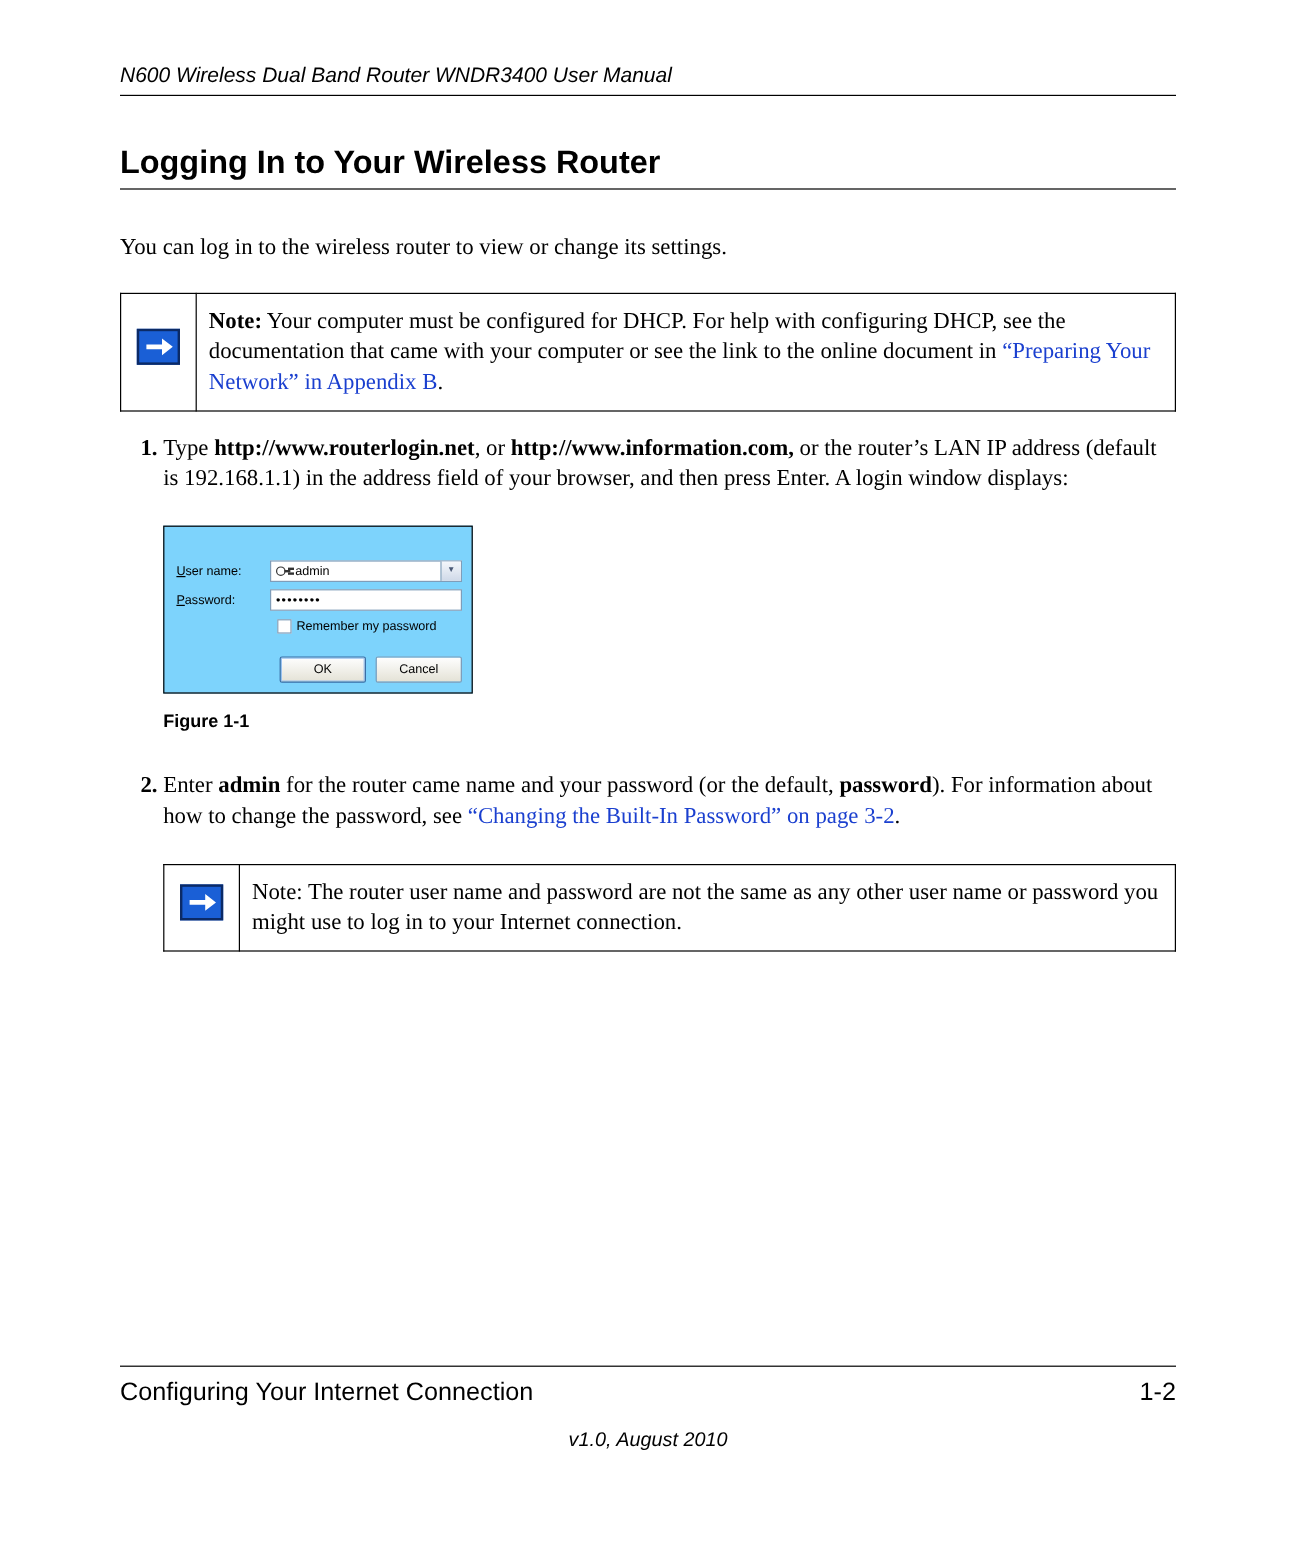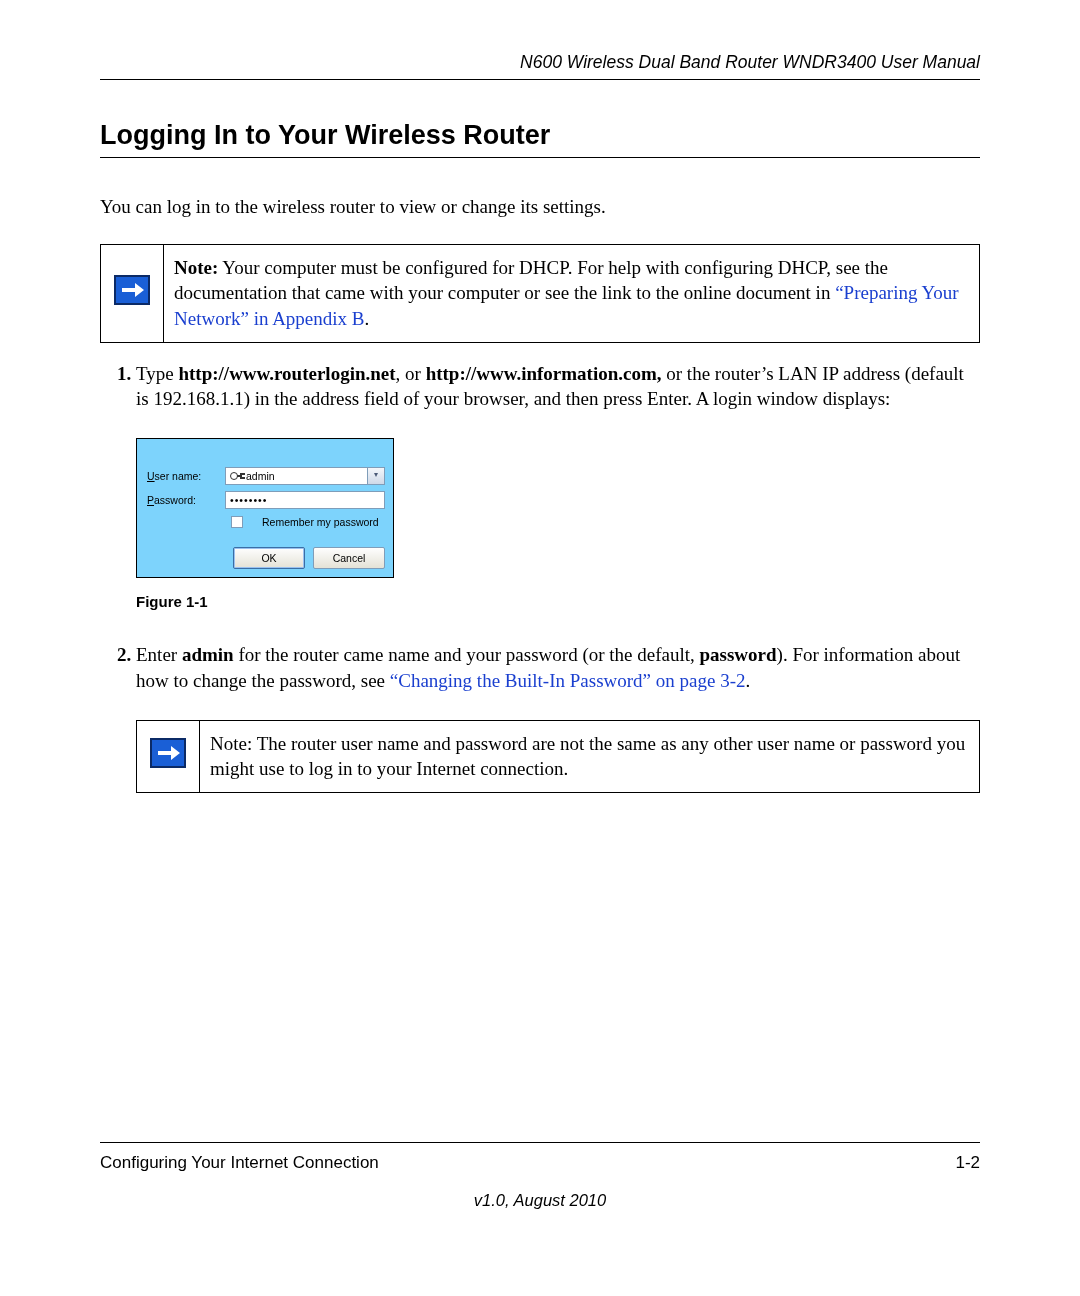--- a/index.html
+++ b/index.html
@@ -11,21 +11,20 @@
   }
   .page {
     width: 1080px;
     height: 1296px;
     position: relative;
     box-sizing: border-box;
     padding: 52px 100px 0 100px;
   }
   .header-rule {
     border-bottom: 1.5px solid #000;
-    text-align: right;
     padding-bottom: 6px;
   }
   .header-title {
     font-style: italic;
     font-family: Arial, Helvetica, sans-serif;
     font-size: 17.5px;
   }
   h1.section-title {
     font-family: Arial, Helvetica, sans-serif;
     font-weight: bold;
@@ -135,21 +134,21 @@
     width:6px; height:6px; border:1.5px solid #333; border-radius:50%;
   }
   .key-icon::after{
     content:""; position:absolute; left:7px; top:5px;
     width:5px; height:2px; background:#333;
     box-shadow: 3px -2px 0 0 #333, 3px 2px 0 0 #333;
   }
   .remember-row {
     display:flex; align-items:center;
     margin: 4px 0 18px 86px;
-    gap:19px;
+    gap:4px;
   }
   .chk {
     width:12px; height:12px; border:1px solid #7f9db9; background:#fff;
     box-sizing:border-box;
   }
   .btn-row {
     display:flex; justify-content:flex-end; gap:8px;
   }
   .win-btn {
     min-width:58px; height:20px;
@@ -185,21 +184,21 @@
   .footer {
     position: absolute;
     left: 100px; right: 100px;
     bottom: 86px;
   }
   .footer .foot-rule {
     border-top: 1.5px solid #000;
     padding-top: 10px;
     display:flex; justify-content:space-between;
     font-family: Arial, Helvetica, sans-serif;
-    font-size: 17px;
+    font-size: 21px;
   }
   .footer .version {
     text-align:center;
     font-family: Arial, Helvetica, sans-serif;
     font-style: italic;
     font-size: 16.5px;
     margin-top: 18px;
   }
 </style>
 </head>

